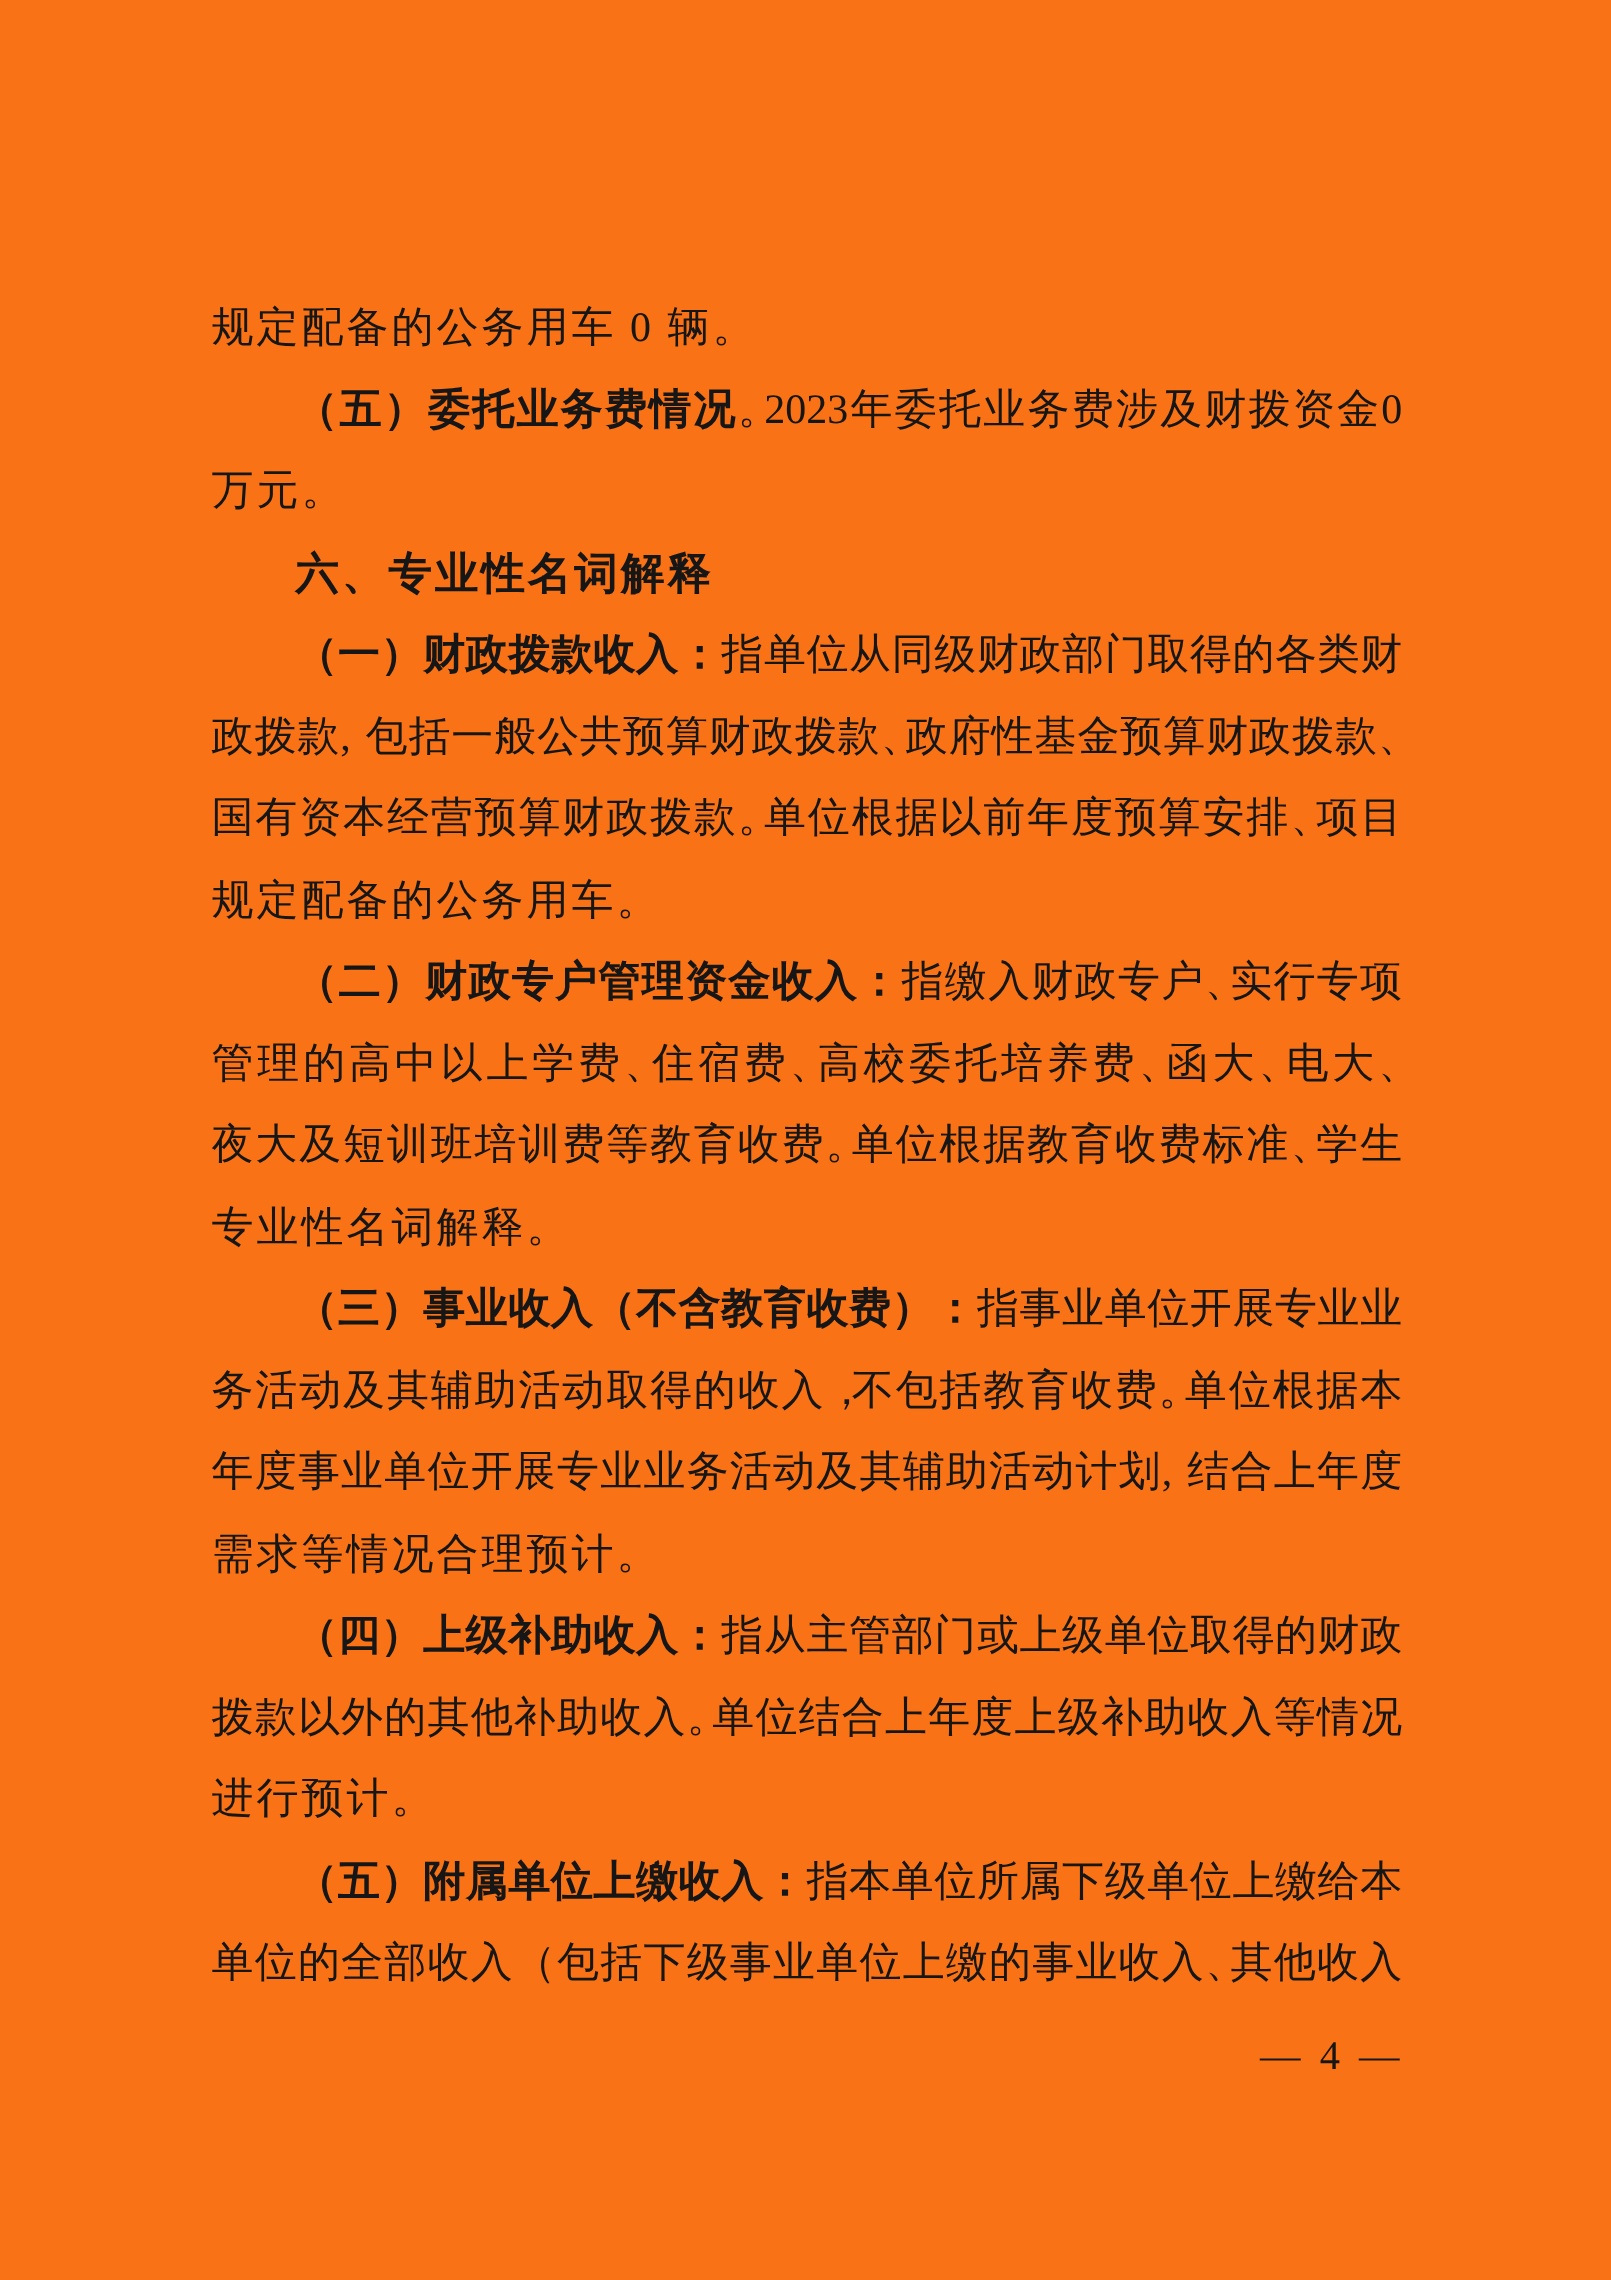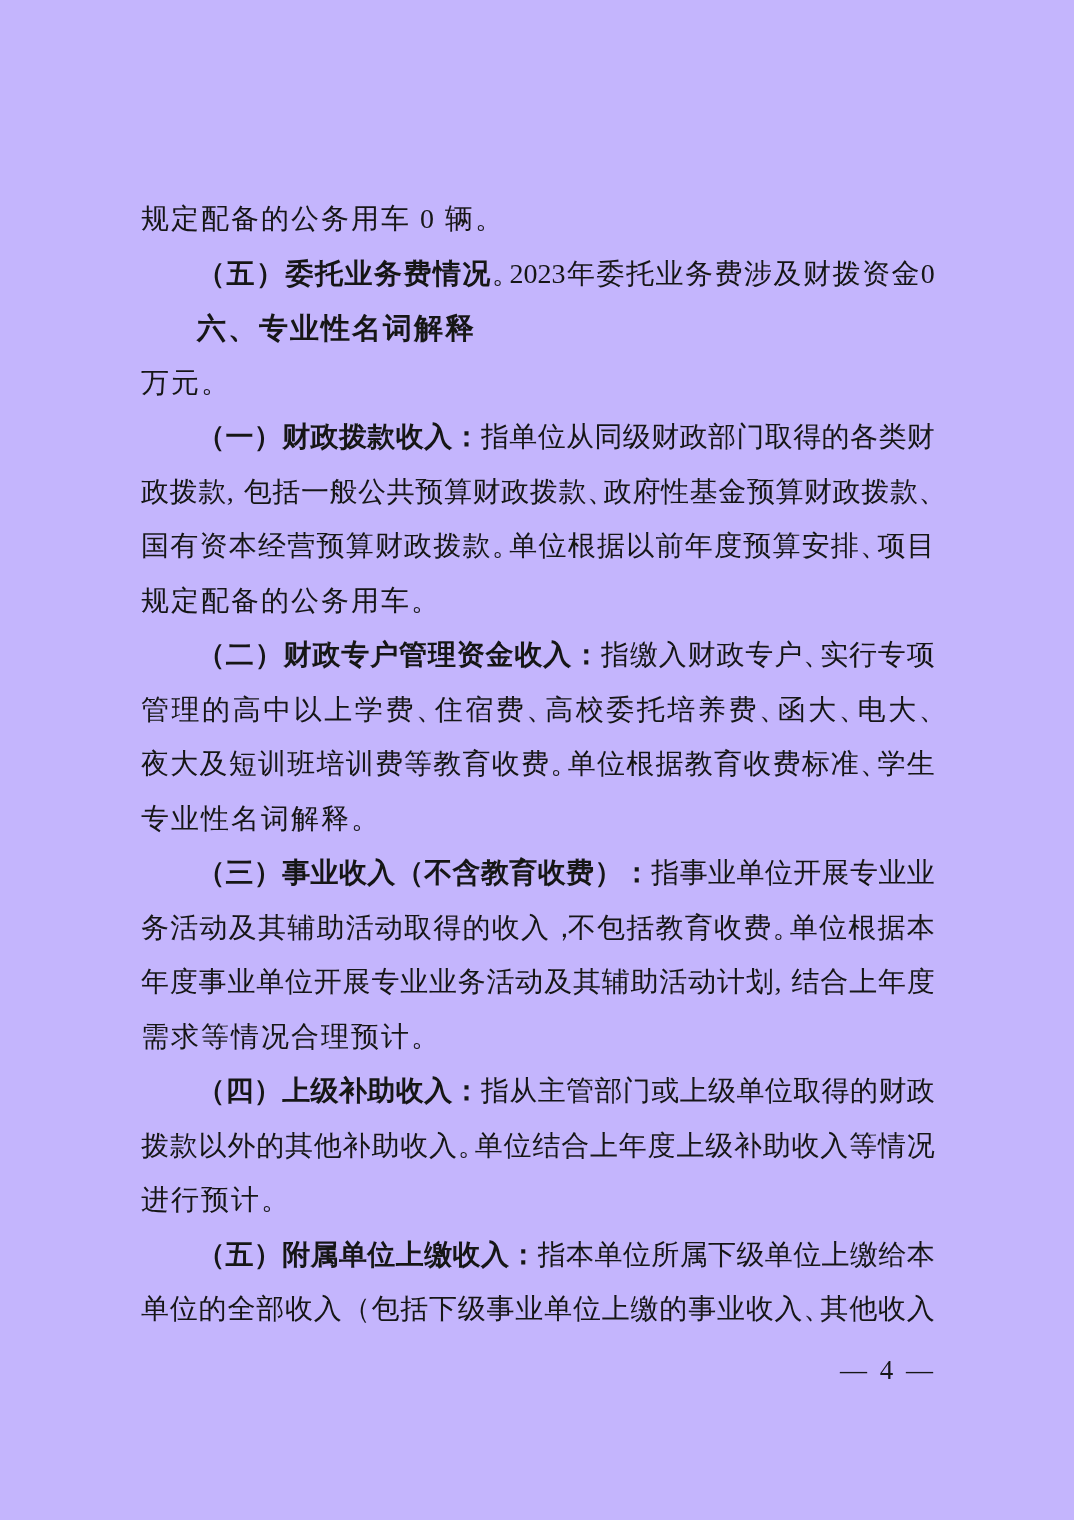--- a/index.html
+++ b/index.html
@@ -55,21 +55,21 @@
     right: 138px;
     font-size: 27px;
     line-height: 32px;
     letter-spacing: 3px;
     color: #161616;
   }
 </style>
 </head>
 <body>
 
-<div class="page" style="background: #c4b5fd; color: rgb(22, 22, 22);">
+<div class="page" style="background: #f97316; color: rgb(22, 22, 22);">
   <div class="text-column">
       <div class="line"><span>规定配备的公务用车 0 辆。</span></div>
       <div class="line justify" style="padding-left: 2em;">
         <span class="bold">（</span>
         <span class="bold">五</span>
         <span class="bold">）</span>
         <span class="bold">委</span>
         <span class="bold">托</span>
         <span class="bold">业</span>
         <span class="bold">务</span>
@@ -85,22 +85,22 @@
         <span>务</span>
         <span>费</span>
         <span>涉</span>
         <span>及</span>
         <span>财</span>
         <span>拨</span>
         <span>资</span>
         <span>金</span>
         <span>0</span>
       </div>
+      <div class="line"><span>万元。</span></div>
       <div class="line heading-line" style="padding-left: 2em;"><span class="bold">六、专业性名词解释</span></div>
-      <div class="line"><span>万元。</span></div>
       <div class="line justify" style="padding-left: 2em;">
         <span class="bold">（</span>
         <span class="bold">一</span>
         <span class="bold">）</span>
         <span class="bold">财</span>
         <span class="bold">政</span>
         <span class="bold">拨</span>
         <span class="bold">款</span>
         <span class="bold">收</span>
         <span class="bold">入</span>

